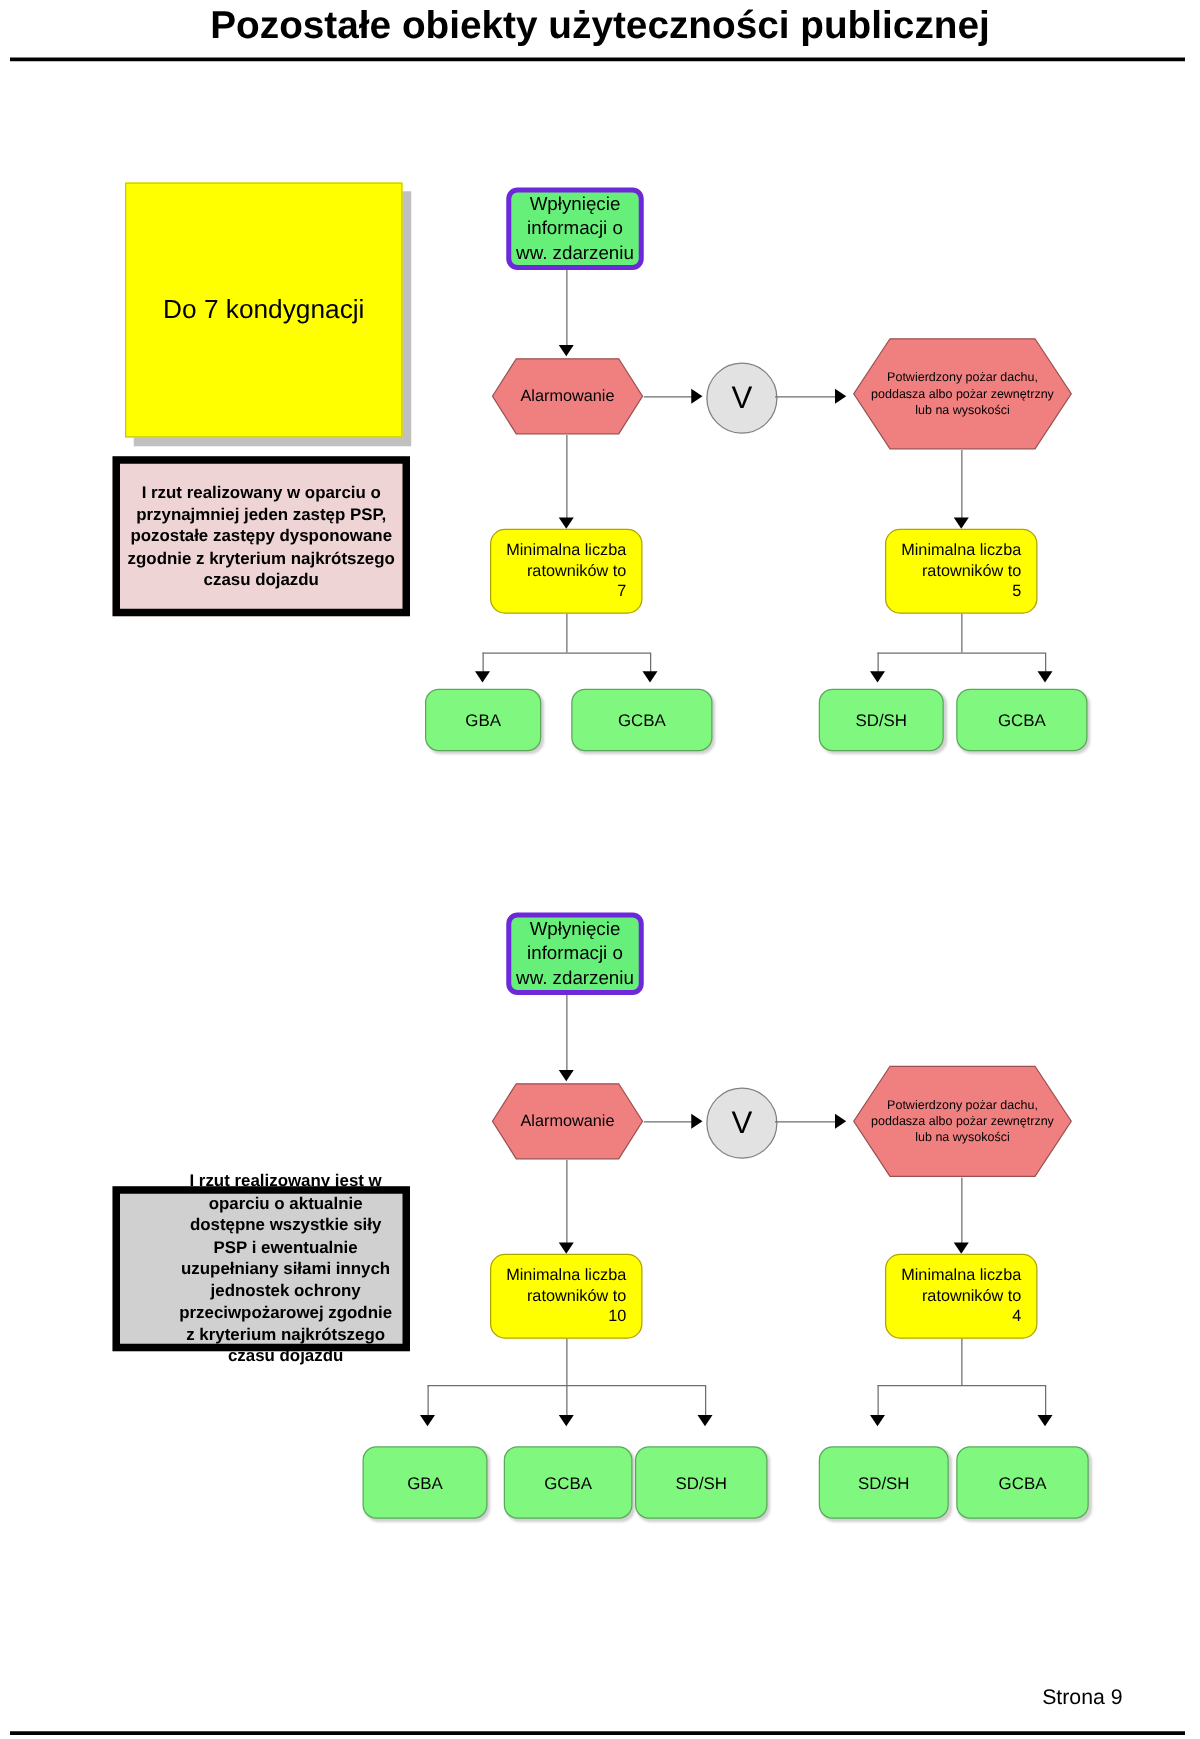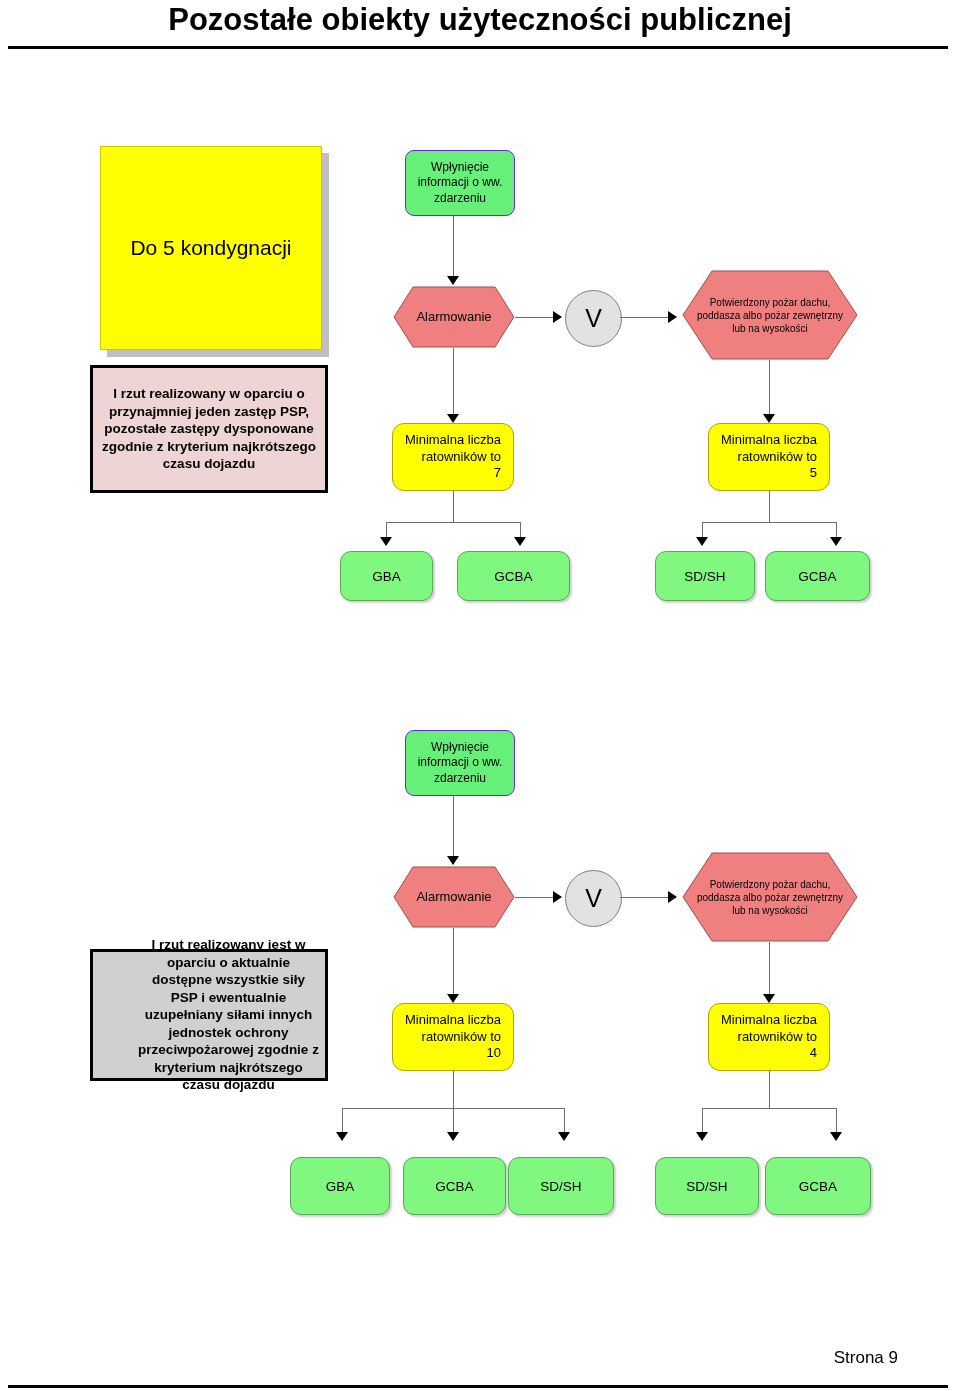--- a/index.html
+++ b/index.html
@@ -44,39 +44,39 @@
     background:#ffff00;
     border:1px solid #c9c900;
     box-shadow:7px 7px 0 rgba(140,140,140,.55);
     display:flex;align-items:center;justify-content:center;
   }
   .bigyellow span{
     font-size:21px;color:#000;
   }
 
   .notebox{
-    border:3px solid #000000;
+    border:6px solid #000000;
     display:flex;align-items:center;justify-content:center;
     text-align:center;
     padding:4px 6px;
     line-height:1.30;
     font-size:13.5px;
     font-weight:bold;
     color:#000;
   }
   .notebox.pink{background:#eed4d4;}
   .notebox.grey{background:#d0d0d0;padding-left:45px;}
 
   .greenstart{
     background:#66ef79;
-    border:1px solid #6d28d9;
+    border:4px solid #6d28d9;
     border-radius:9px;
     display:flex;align-items:center;justify-content:center;
     text-align:center;
-    font-size:12px;
+    font-size:15px;
     line-height:1.28;
     color:#000;
   }
 
   .yellowbox{
     background:#ffff00;
     border:1px solid #b0a400;
     border-radius:12px;
     display:flex;align-items:center;justify-content:center;
     text-align:right;
@@ -140,21 +140,21 @@
 </style>
 </head>
 <body>
 
 <div class="page">
 
   <div class="doc-title">Pozostałe obiekty użyteczności publicznej</div>
   <div class="header-rule"></div>
 
   <div class="shp bigyellow" style="left:100px;top:146px;width:222px;height:204px;">
-    <span>Do 5 kondygnacji</span>
+    <span>Do 7 kondygnacji</span>
   </div>
 
   <div class="shp notebox pink" style="left:90px;top:365px;width:238px;height:128px;">I rzut realizowany w oparciu o przynajmniej jeden zastęp PSP, pozostałe zastępy dysponowane zgodnie z kryterium najkrótszego czasu dojazdu</div>
 
   <div class="shp greenstart" style="left:405px;top:150px;width:110px;height:66px;">Wpłynięcie informacji o ww. zdarzeniu</div>
 
   <div class="ln lnv" style="left:453px;top:216px;width:1px;height:62px;"></div>
   <div class="arrow-d" style="left:447px;top:276px;"></div>
 
   <div class="hexwrap" style="left:393px;top:286px;width:122px;height:62px;">

